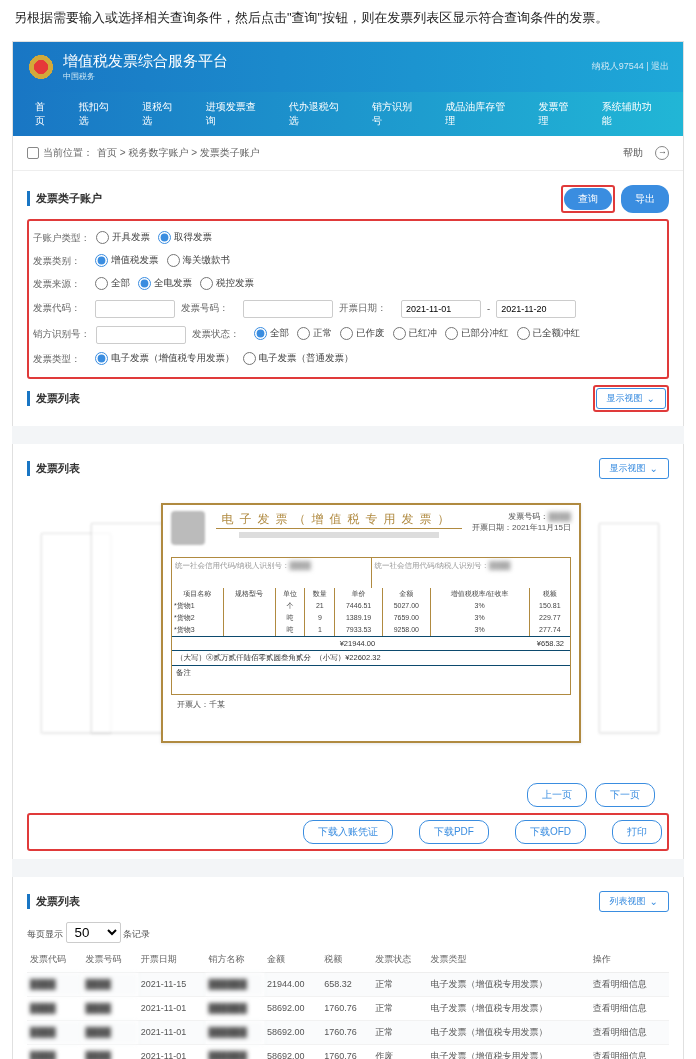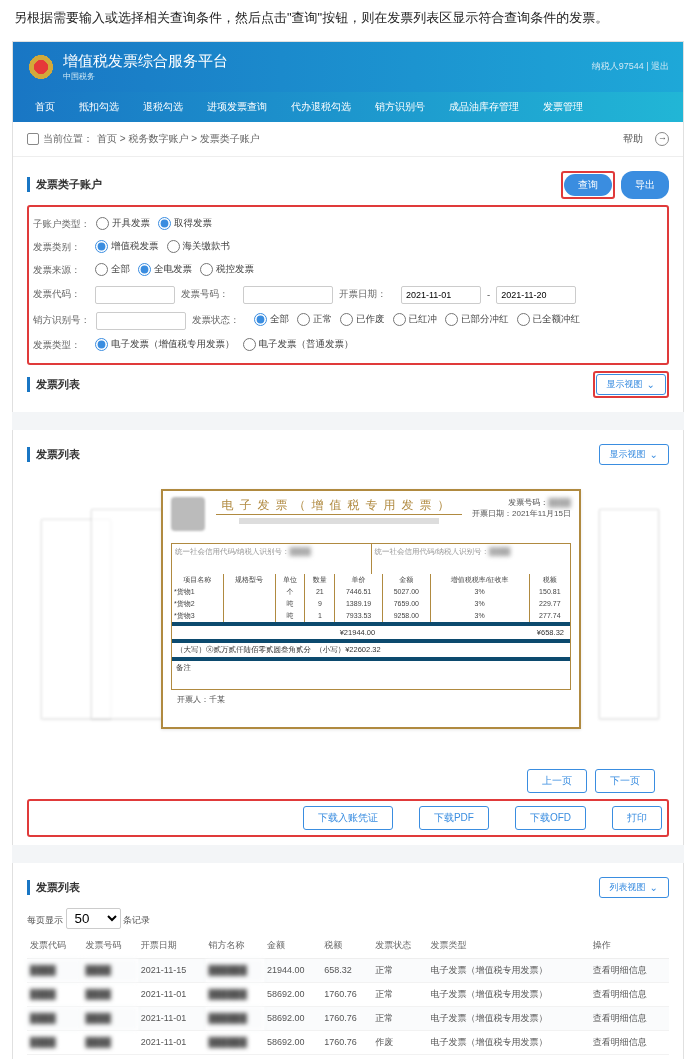--- a/index.html
+++ b/index.html
@@ -19,21 +19,21 @@
 .crumb{color:#666;font-size:10px;display:flex;align-items:center;gap:4px}
 .crumb-ico{width:12px;height:12px;border:1.5px solid #888;border-radius:2px;position:relative}
 .help-btn{display:flex;align-items:center;gap:12px;font-size:10px;color:#555;cursor:pointer}
 .help-btn .circ{width:14px;height:14px;border:1px solid #888;border-radius:50%;position:relative}
 .help-btn .circ:after{content:"→";position:absolute;left:2px;top:-1px;font-size:9px}
 
 .section{padding:8px 14px}
 .sec-hd{display:flex;justify-content:space-between;align-items:center;margin:6px 0}
 .sec-title{font-size:11px;font-weight:700;border-left:3px solid #1976c4;padding-left:6px}
 .btn-grp{display:flex;gap:6px}
-.btn{border-radius:3px;padding:4px 14px;font-size:10px;cursor:pointer;border:none}
+.btn{border-radius:10px;padding:4px 14px;font-size:10px;cursor:pointer;border:none}
 .btn-primary{background:#3a8de0;color:#fff}
 .btn-outline{background:#fff;border:1px solid #3a8de0;color:#3a8de0}
 .pill{border-radius:12px}
 .hl-red{border:2.5px solid #e03a3a;border-radius:3px;padding:1px}
 
 .form-box{border:1px solid transparent;padding:6px 4px;font-size:9.5px;color:#444}
 .form-box.hl{border:2.5px solid #e03a3a;border-radius:3px}
 .frow{display:flex;align-items:center;gap:6px;padding:4px 0;flex-wrap:wrap}
 .flabel{min-width:56px;color:#666}
 .radio{display:inline-flex;align-items:flex-start;gap:3px;margin-right:8px}
@@ -52,21 +52,21 @@
 .card.bg1{left:10px;top:40px;width:70px;height:200px;filter:blur(1px);opacity:.7}
 .card.bg2{left:60px;top:30px;width:80px;height:210px;filter:blur(1px);opacity:.75}
 .card.bg3{right:6px;top:30px;width:60px;height:210px;filter:blur(1px);opacity:.75}
 .card.main{left:130px;top:10px;width:420px;height:240px;border:2px solid #b08a40;padding:6px 8px}
 .inv-hd{display:flex;align-items:flex-start;gap:6px}
 .inv-seal{width:34px;height:34px;background:#bbb;border-radius:4px;filter:blur(1px)}
 .inv-title-wrap{flex:1;text-align:center}
 .inv-title{color:#b08a40;font-size:12px;letter-spacing:6px;border-bottom:1px solid #b08a40;display:inline-block;padding:0 6px}
 .inv-meta{text-align:right;font-size:8px;color:#555;min-width:90px}
 .inv-body{border:1px solid #b08a40;margin-top:12px;font-size:7.5px}
-.inv-row{display:flex;border-bottom:4px solid #0c4a6e}
+.inv-row{display:flex;border-bottom:1px solid #0c4a6e}
 .inv-row:last-child{border-bottom:none}
 .inv-parties{display:flex}
 .inv-party{flex:1;padding:3px;border-right:1px solid #b08a40;min-height:30px;color:#999}
 .inv-party:last-child{border-right:none}
 .inv-tbl{width:100%;border-collapse:collapse;font-size:7px}
 .inv-tbl th,.inv-tbl td{border-right:1px solid #b08a40;padding:1px 2px;text-align:center;color:#444;font-weight:400}
 .inv-tbl th:last-child,.inv-tbl td:last-child{border-right:none}
 .inv-tbl .lft{text-align:left}
 .inv-foot{display:flex;justify-content:space-between;font-size:8px;color:#555;padding:4px 6px 0}
 
@@ -105,20 +105,21 @@
 
   <div class="nav" id="nav">
       <div class="nav-item">首页</div>
       <div class="nav-item">抵扣勾选</div>
       <div class="nav-item">退税勾选</div>
       <div class="nav-item">进项发票查询</div>
       <div class="nav-item">代办退税勾选</div>
       <div class="nav-item">销方识别号</div>
       <div class="nav-item">成品油库存管理</div>
       <div class="nav-item">发票管理</div>
+      <div class="nav-item">系统辅助功能</div>
     </div>
 
   <div class="crumb-row">
     <div class="crumb">
       <span class="crumb-ico"></span>
       <span>当前位置：</span>
       <span>首页 &gt; 税务数字账户 &gt; 发票类子账户</span>
     </div>
     <div class="help-btn">
       <span>帮助</span>

